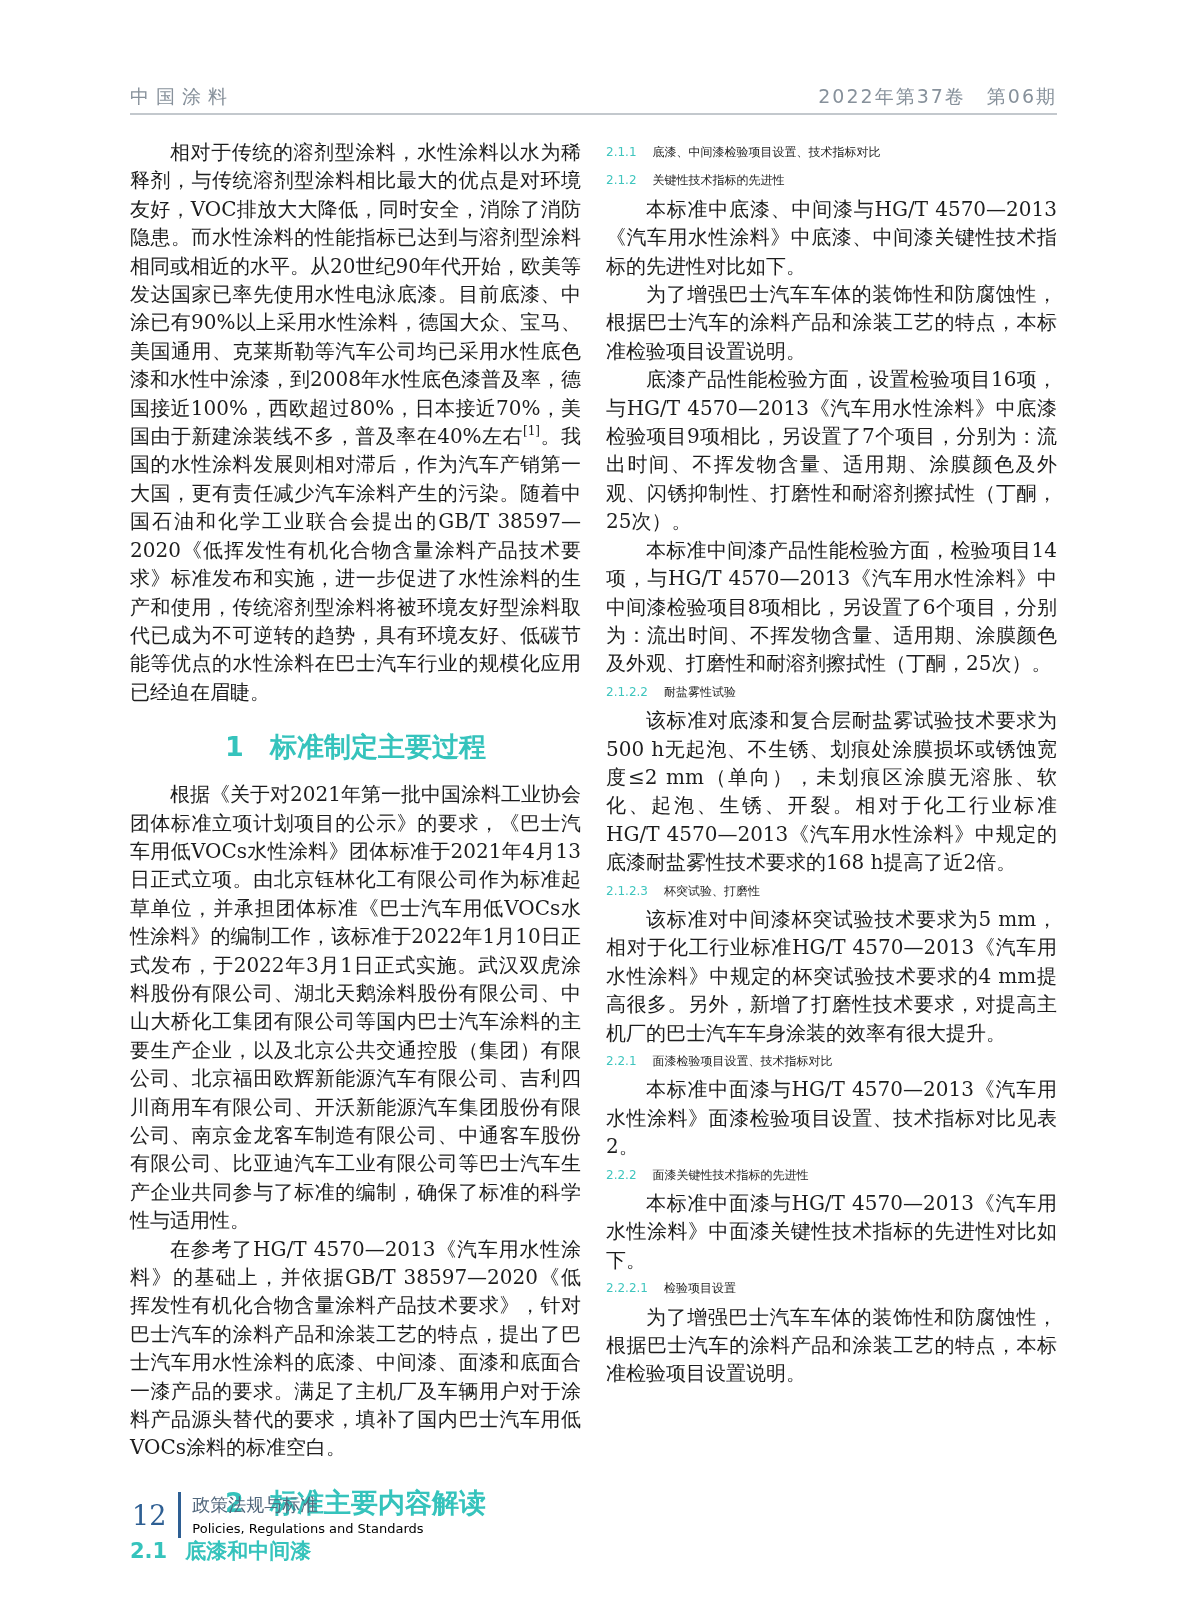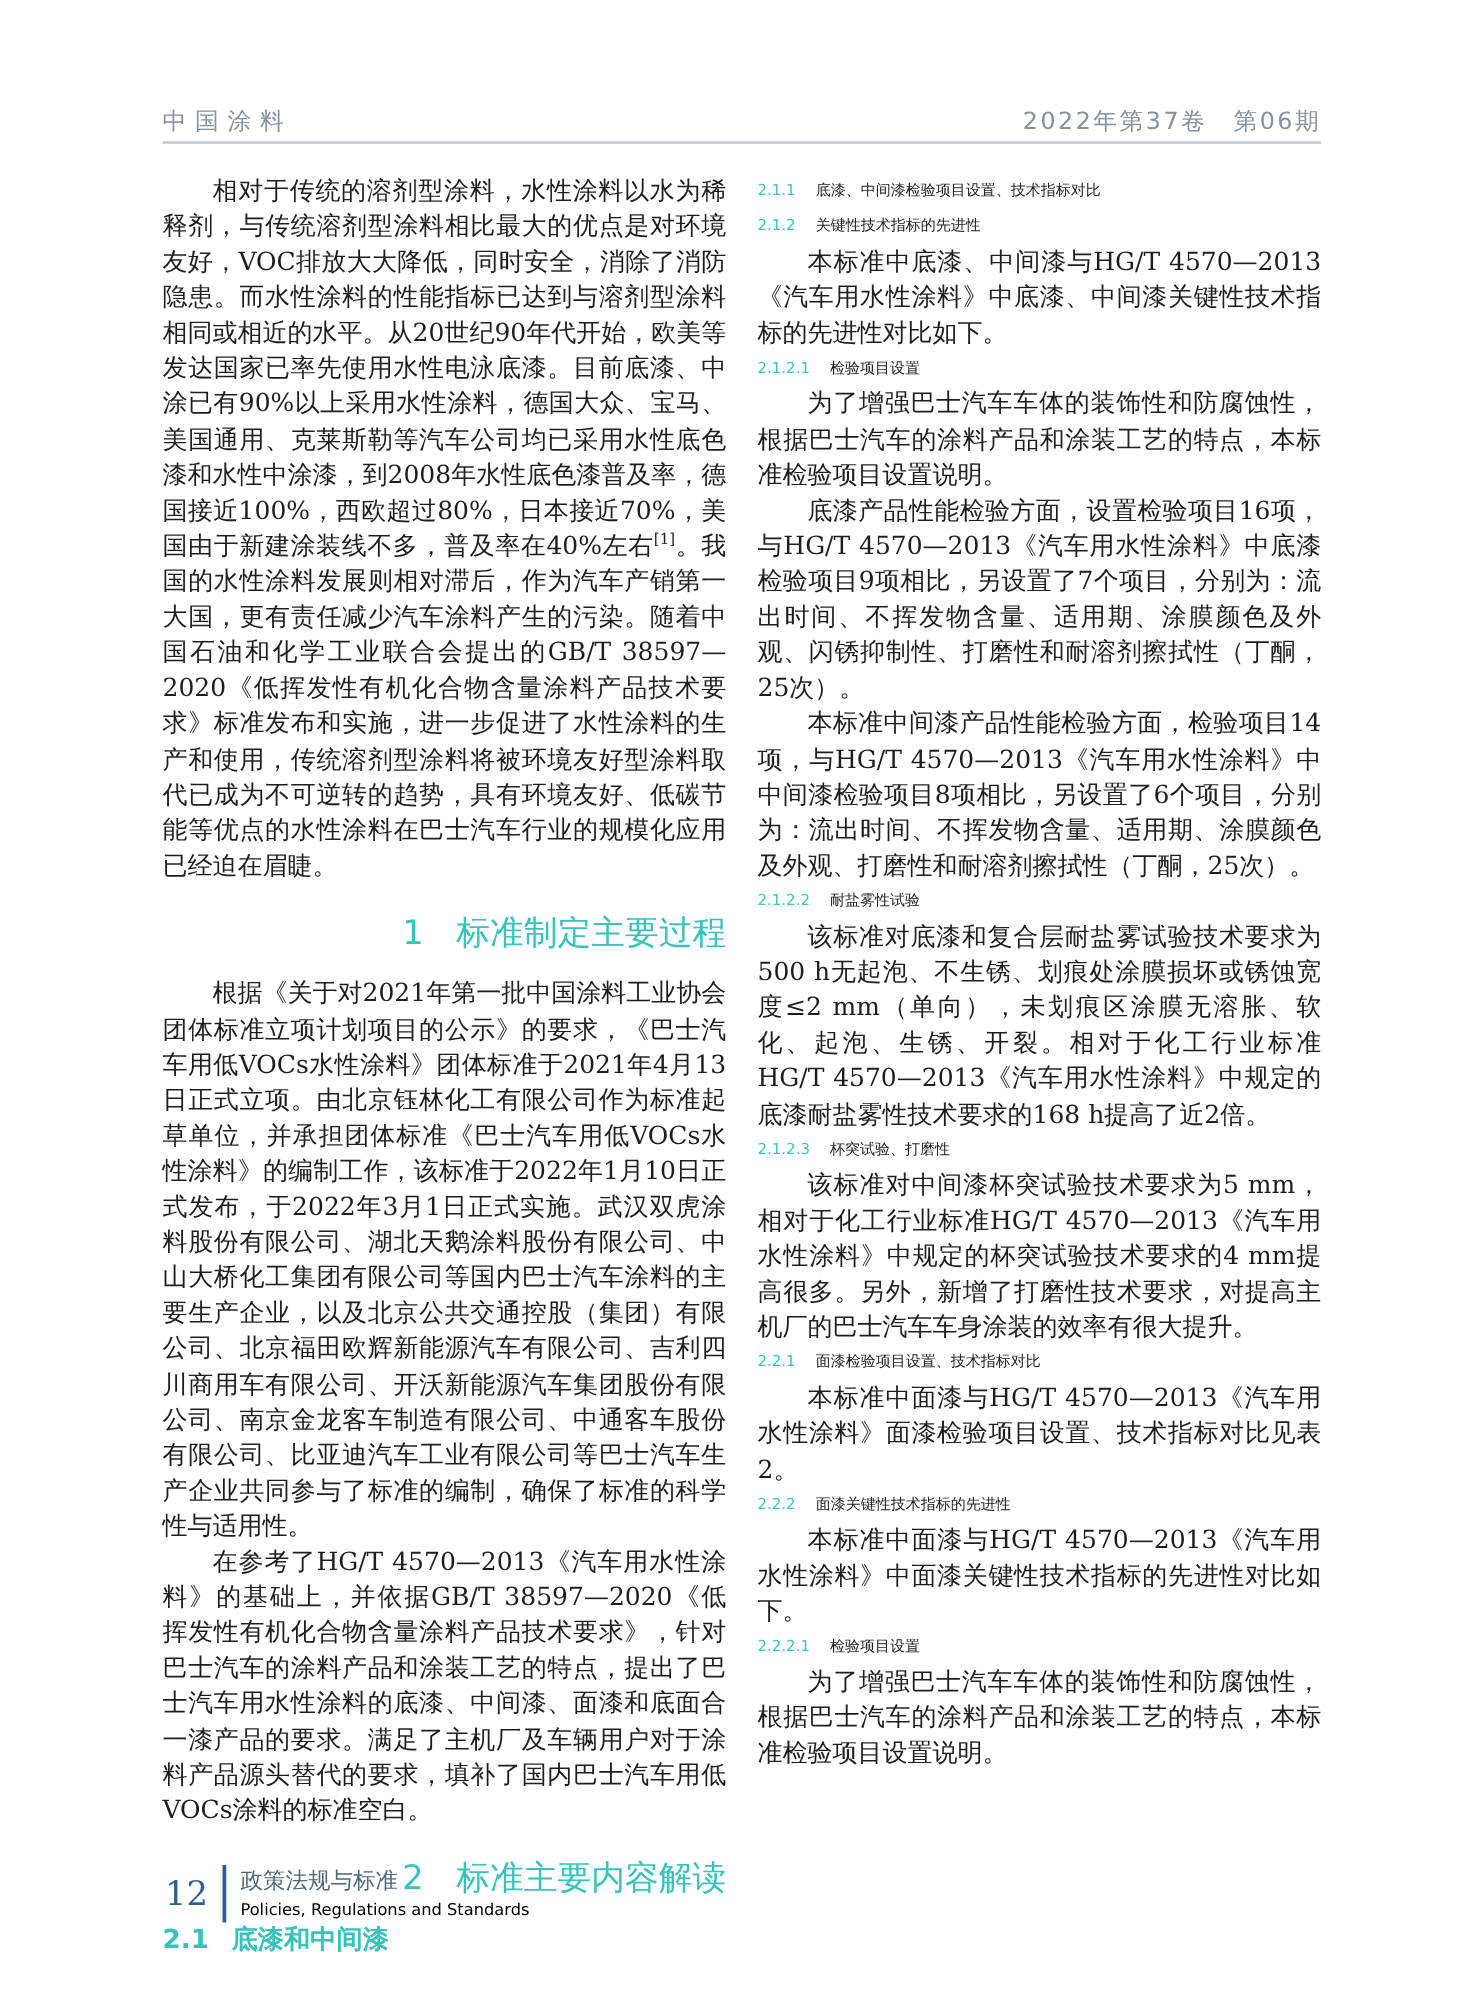--- a/index.html
+++ b/index.html
@@ -32,24 +32,24 @@
     font-size:20px;line-height:28.4px;
     text-align:justify;
   }
   .col-left{left:130px;}
   .col-right{left:606px;}
   p.body{margin:0;text-indent:2em;}
   sup.ref{font-size:12px;vertical-align:super;line-height:0;}
   
   .h-sec{
     font-family:"DejaVu Sans", sans-serif;
-    font-weight:normal;font-size:27px;line-height:32px;
+    font-weight:bold;font-size:27px;line-height:32px;
     color:#35c3bc;
     margin:25px 0 17px 0;
-    text-align:right;text-indent:0;
+    text-align:center;text-indent:0;
   }
   .h-sec .num{margin-right:26px;}
   
   .h-sub{
     font-family:"DejaVu Sans", sans-serif;
     font-weight:bold;font-size:21px;line-height:30px;
     color:#35c3bc;
     margin:6px 0 4px 0;
     text-align:left;text-indent:0;
   }
@@ -105,21 +105,20 @@
 
     <h3 class="h-sub"><span class="num">2.1</span><span>底漆和中间漆</span></h3>
   </div>
 
   <div class="col col-right">
     <p class="h-min"><span class="num">2.1.1</span><span>底漆、中间漆检验项目设置、技术指标对比</span></p>
 
     <p class="h-min"><span class="num">2.1.2</span><span>关键性技术指标的先进性</span></p>
     <p class="body">本标准中底漆、中间漆与HG/T 4570—2013《汽车用水性涂料》中底漆、中间漆关键性技术指标的先进性对比如下。</p>
 
-    <p class="h-min"><span class="num">2.1.2.1</span><span>检验项目设置</span></p>
     <p class="body">为了增强巴士汽车车体的装饰性和防腐蚀性，根据巴士汽车的涂料产品和涂装工艺的特点，本标准检验项目设置说明。</p>
     <p class="body">底漆产品性能检验方面，设置检验项目16项，与HG/T 4570—2013《汽车用水性涂料》中底漆检验项目9项相比，另设置了7个项目，分别为：流出时间、不挥发物含量、适用期、涂膜颜色及外观、闪锈抑制性、打磨性和耐溶剂擦拭性（丁酮，25次）。</p>
     <p class="body">本标准中间漆产品性能检验方面，检验项目14项，与HG/T 4570—2013《汽车用水性涂料》中中间漆检验项目8项相比，另设置了6个项目，分别为：流出时间、不挥发物含量、适用期、涂膜颜色及外观、打磨性和耐溶剂擦拭性（丁酮，25次）。</p>
 
     <p class="h-min"><span class="num">2.1.2.2</span><span>耐盐雾性试验</span></p>
     <p class="body">该标准对底漆和复合层耐盐雾试验技术要求为500 h无起泡、不生锈、划痕处涂膜损坏或锈蚀宽度≤2 mm（单向），未划痕区涂膜无溶胀、软化、起泡、生锈、开裂。相对于化工行业标准HG/T 4570—2013《汽车用水性涂料》中规定的底漆耐盐雾性技术要求的168 h提高了近2倍。</p>
 
     <p class="h-min"><span class="num">2.1.2.3</span><span>杯突试验、打磨性</span></p>
     <p class="body">该标准对中间漆杯突试验技术要求为5 mm，相对于化工行业标准HG/T 4570—2013《汽车用水性涂料》中规定的杯突试验技术要求的4 mm提高很多。另外，新增了打磨性技术要求，对提高主机厂的巴士汽车车身涂装的效率有很大提升。</p>
 

